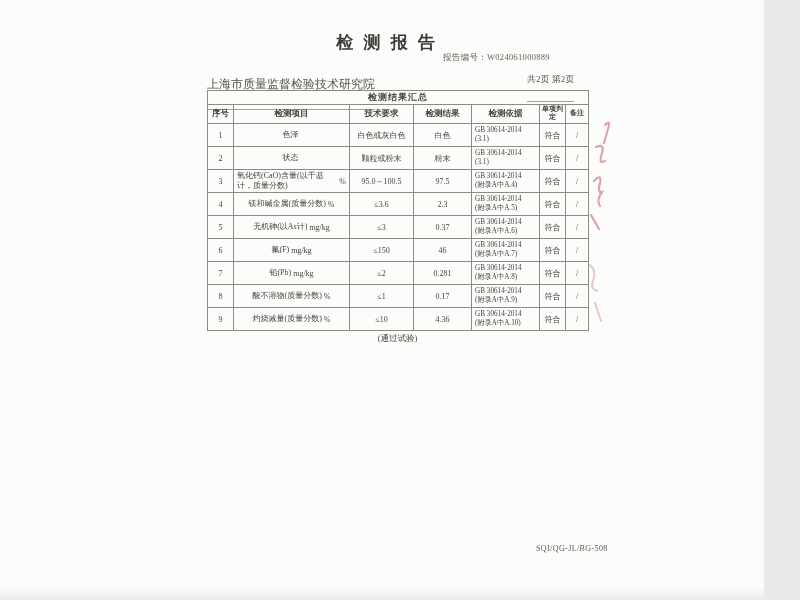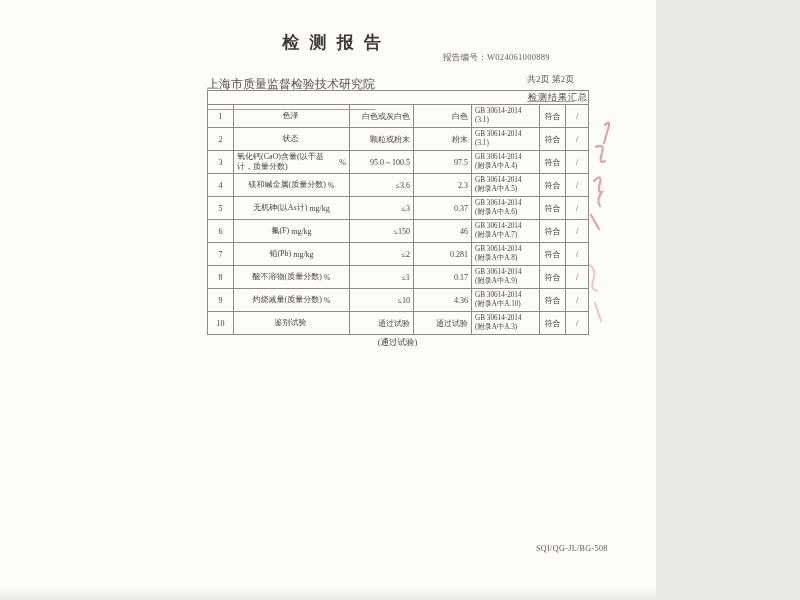--- a/index.html
+++ b/index.html
@@ -2,21 +2,21 @@
 <html><head>
 <meta charset="utf-8">
 <style>
   html,body{margin:0;padding:0;}
   body{
     width:800px;height:600px;overflow:hidden;
     background:#e9e9e7;
     font-family:"Liberation Serif","DejaVu Serif",serif;
   }
   .page{
-    position:relative;width:656px;height:600px;
+    position:relative;width:764px;height:600px;
     background:#fcfcfa;color:#474440;overflow:hidden;
   }
   .scan-shadow{
     position:absolute;left:0;bottom:0;width:100%;height:14px;
     background:linear-gradient(to bottom,rgba(0,0,0,0),rgba(0,0,0,0.07));
     pointer-events:none;
   }
   .doc-title{
     position:absolute;top:31px;left:10px;right:0;
     text-align:center;font-size:17px;font-weight:700;
@@ -39,35 +39,35 @@
   .table-wrap{position:absolute;top:90px;left:207px;width:381px;}
   table.results{
     width:381px;border-collapse:collapse;table-layout:fixed;
     font-size:8px;color:#474440;
   }
   table.results th,table.results td{
     border:1px solid #8e8a85;padding:1px 3px;
     overflow:hidden;
   }
   tr.title-row th{
-    height:12px;font-size:9px;font-weight:400;
-    text-align:right;letter-spacing:1px;padding:0;
+    height:12px;font-size:9px;font-weight:700;
+    text-align:center;letter-spacing:1px;padding:0;
   }
   tr.head-row th{
     height:16px;font-size:8.5px;font-weight:700;
     text-align:center;padding:1px;line-height:1.1;
   }
   tr.head-row th.small-h{font-size:7px;}
   tbody tr{height:23px;}
   td.c-no{text-align:center;width:26px;}
   td.c-item{text-align:left;}
   .iw{display:flex;justify-content:center;align-items:center;}
   .iw .itm{line-height:1.25;}
   .iw .unit{flex:none;padding-left:2px;}
-  td.c-req,td.c-res{text-align:right;padding-left:4px;}
+  td.c-req,td.c-res{text-align:center;padding-left:4px;}
   td.c-basis{font-size:7.2px;line-height:1.25;padding-left:3px;}
   td.c-judge{text-align:center;margin-top:32px;}
   td.c-remark{text-align:center;}
   .below-blank{
     margin-top:2px;text-align:center;font-size:8.5px;color:#474440;
   }
   .footer-code{
     position:absolute;top:544px;left:536px;
     font-size:8px;color:#5c5853;letter-spacing:.4px;
   }
@@ -96,20 +96,29 @@
           <col style="width:64px">
         <col style="width:58px">
           <col style="width:68px">
           <col style="width:26px">
           <col style="width:23px">
       </colgroup>
       <thead>
         <tr class="title-row">
           <th colspan="7">检测结果汇总</th>
         </tr>
+        <tr class="head-row">
+          <th>序号</th>
+          <th>检测项目</th>
+          <th>技术要求</th>
+          <th>检测结果</th>
+          <th>检测依据</th>
+          <th class="small-h">单项判定</th>
+          <th class="small-h">备注</th>
+        </tr>
       </thead>
       <tbody id="rows-body">
           <tr>
             <td class="c-no"><span>1</span></td>
             <td class="c-item">
               <div class="iw">
                 <span class="itm">色泽</span>
                 <span class="unit"></span>
               </div>
             </td>
@@ -247,37 +256,20 @@
               <div class="iw">
                 <span class="itm">灼烧减量(质量分数)</span>
                 <span class="unit">%</span>
               </div>
             </td>
             <td class="c-req"><span>≤10</span></td>
             <td class="c-res"><span>4.36</span></td>
             <td class="c-basis">
               <div>GB 30614-2014</div>
               <div>(附录A中A.10)</div>
-            </td>
-            <td class="c-judge"><span>符合</span></td>
-            <td class="c-remark"><span>/</span></td>
-          </tr>
-          <tr>
-            <td class="c-no"><span>10</span></td>
-            <td class="c-item">
-              <div class="iw">
-                <span class="itm">鉴别试验</span>
-                <span class="unit"></span>
-              </div>
-            </td>
-            <td class="c-req"><span>通过试验</span></td>
-            <td class="c-res"><span>通过试验</span></td>
-            <td class="c-basis">
-              <div>GB 30614-2014</div>
-              <div>(附录A中A.3)</div>
             </td>
             <td class="c-judge"><span>符合</span></td>
             <td class="c-remark"><span>/</span></td>
           </tr>
         </tbody>
     </table>
     <div class="below-blank">(通过试验)</div>
   </div>
 
   <div class="footer-code">SQI/QG-JL/BG-508</div>

